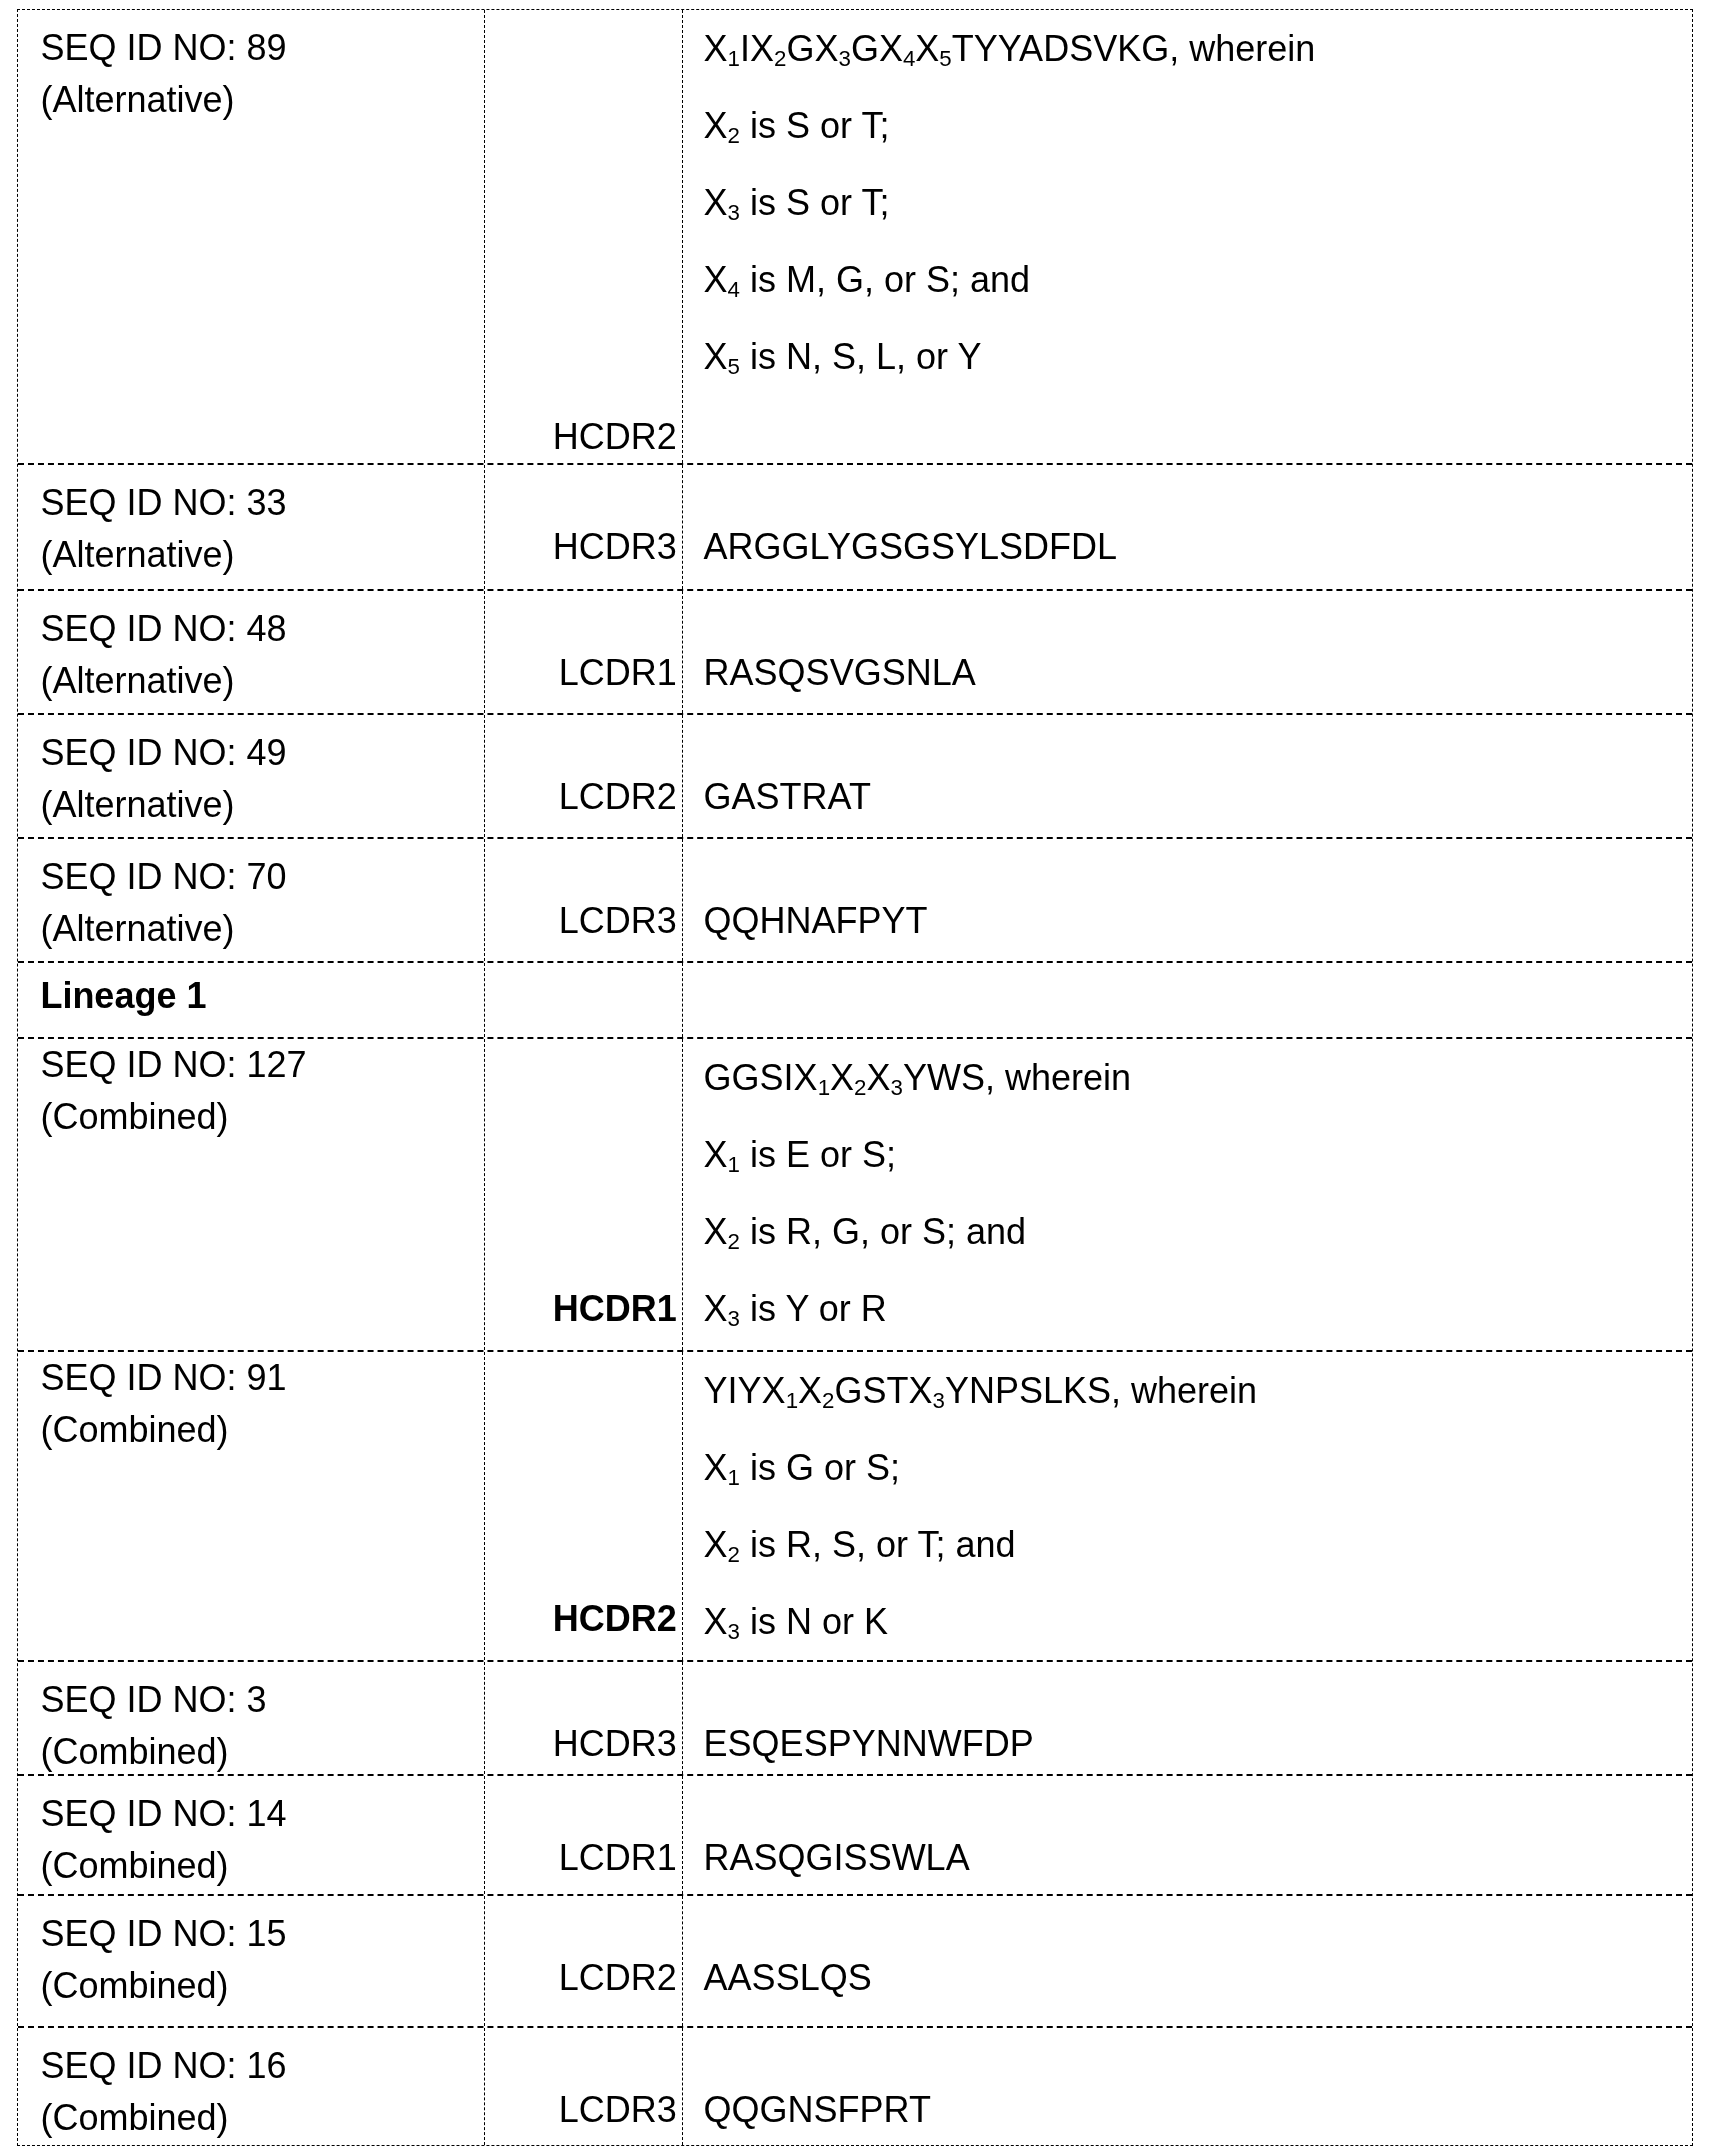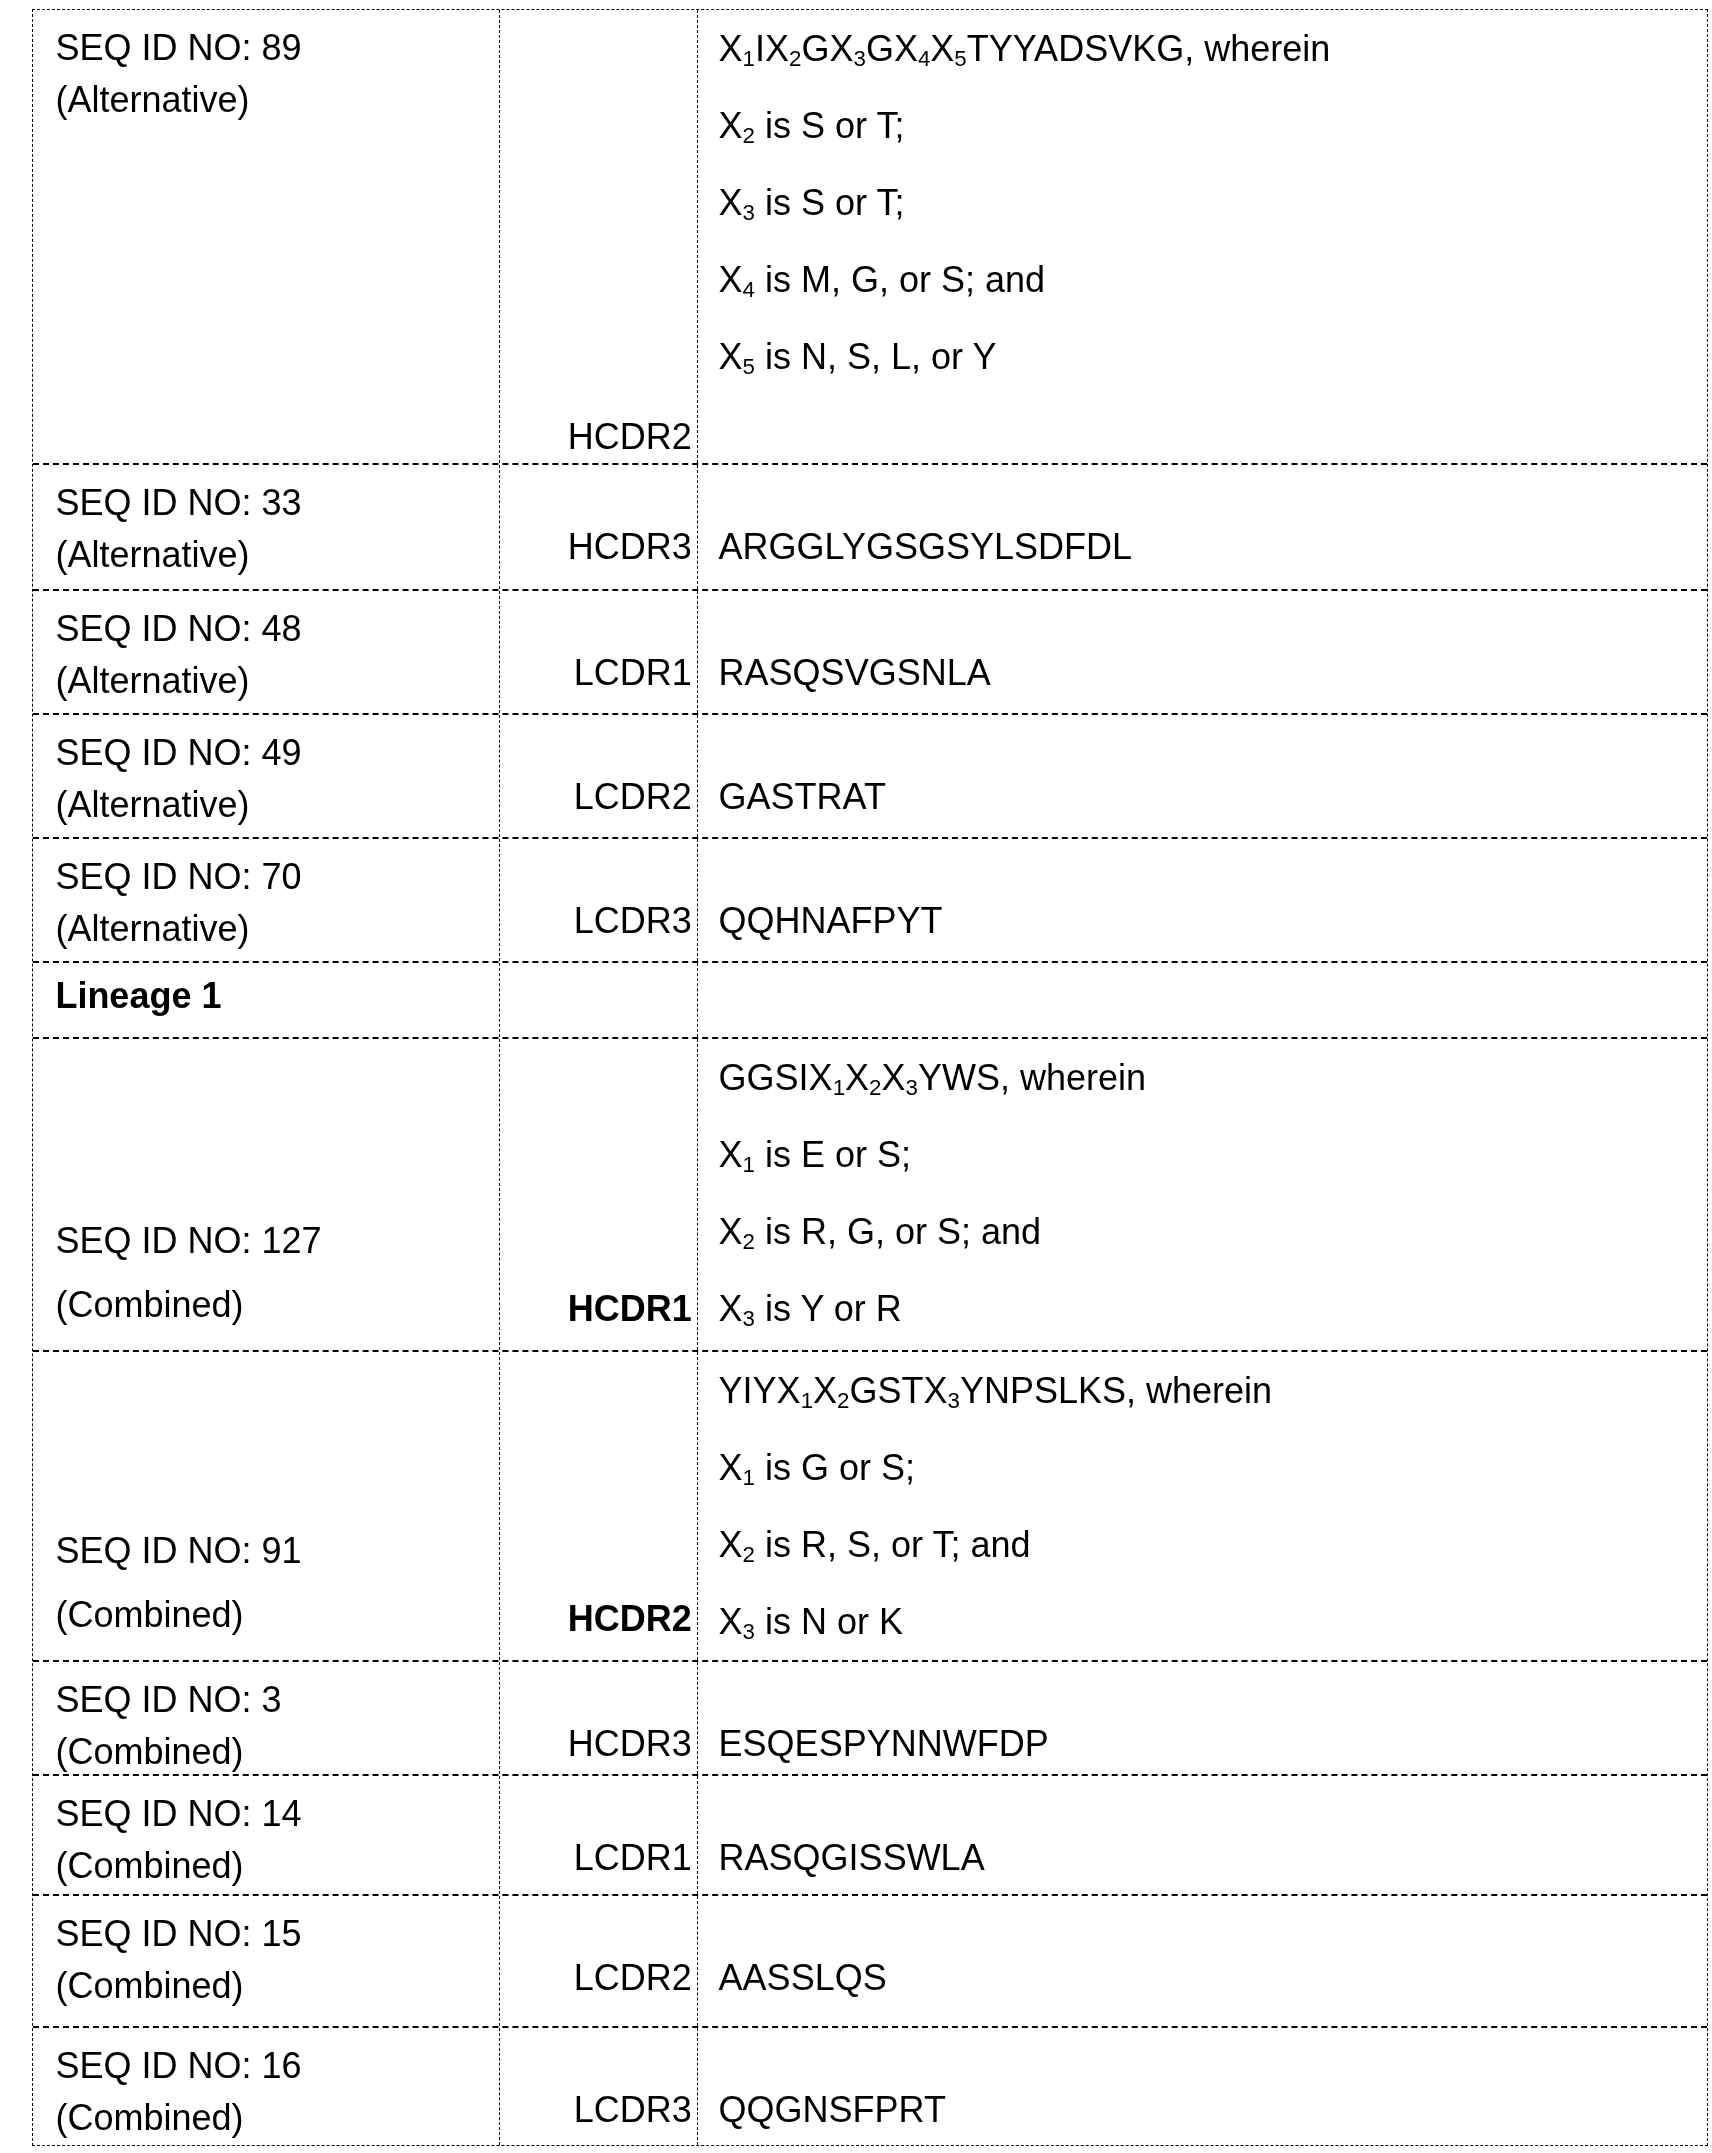--- a/index.html
+++ b/index.html
@@ -9,21 +9,21 @@
   }
   body {
     width: 1712px;
     height: 2154px;
     position: relative;
     font-family: "Liberation Sans", "DejaVu Sans", sans-serif;
     color: #000;
   }
   .seq-table {
     position: absolute;
-    left: 32px;
+    left: 17px;
     top: 8.6px;
     width: 1676px;
     border: 1.7px dashed #000;
     box-sizing: border-box;
     background: #fff;
   }
   .row {
     display: flex;
     flex-direction: row;
     box-sizing: border-box;
@@ -40,23 +40,21 @@
   .c1 { flex: 0 0 466px; padding-left: 22.4px; padding-right: 8.6px; }
   .c2 { flex: 0 0 198px; border-left: 1.7px dashed #000; padding-left: 19px; padding-right: 5.2px; text-align: right; }
   .c3 { flex: 1 1 auto; border-left: 1.7px dashed #000; padding-left: 20.6px; padding-right: 8.6px; }
 
   
   .c1.top { padding-top: 12px; }
   .c1.top .id-line { line-height: 52px; }
   .c1.bottom {
     display: flex;
     flex-direction: column;
-    justify-content: flex-end;
     padding-bottom: 19px;
-    gap: 12px;
   }
   .c1.bottom .id-line { line-height: 52px; }
   .c1.section-row { padding-top: 13.8px; font-weight: bold; }
 
   
   .c2.mid { padding-top: 62px; }
   .c2.bottom {
     display: flex;
     flex-direction: column;
     justify-content: flex-end;

